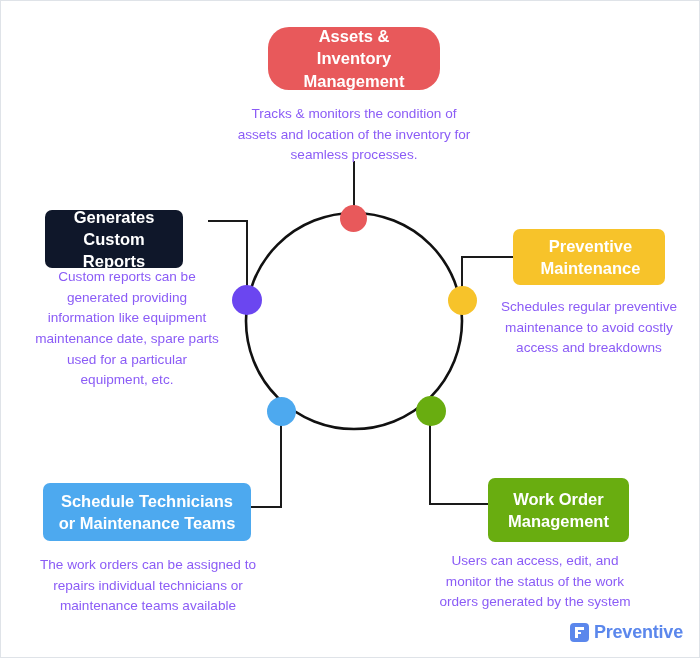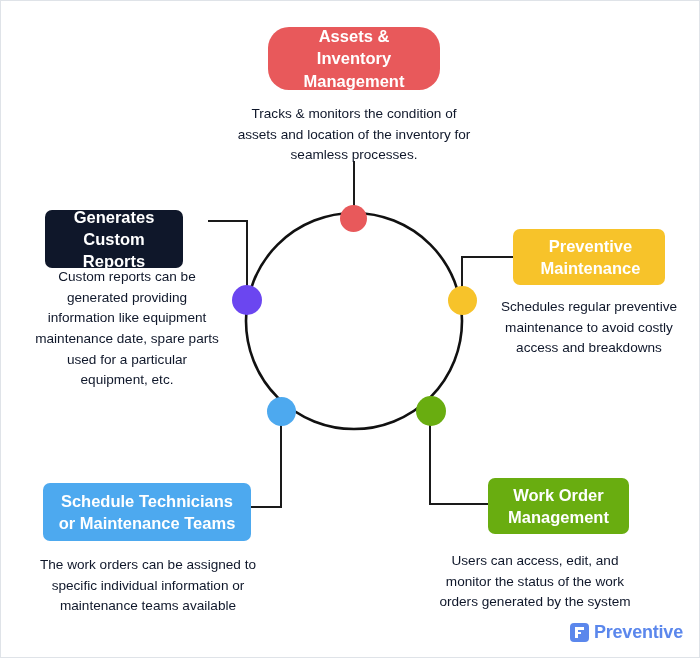--- a/index.html
+++ b/index.html
@@ -39,21 +39,21 @@
     align-items: center;
     justify-content: center;
     padding: 9px 14px;
     box-sizing: border-box;
     white-space: pre-line;
   }
 
   
   .desc {
     position: absolute;
-    color: #0f172a;
+    color: #8b5cf6;
     font-size: 13.6px;
     line-height: 1.52;
     text-align: center;
     white-space: pre-line;
   }
 
   
   .dot {
     position: absolute;
     border-radius: 50%;
@@ -151,24 +151,24 @@
 
   <div class="box" style="left:512px; top:228px; width:152px; height:56px; background:#f7c32a;padding-left:17px;">Preventive
 Maintenance</div>
   <div class="desc" style="left:484px; top:296px; width:208px;">Schedules regular preventive
 maintenance to avoid costly
 access and breakdowns</div>
 
   <div class="box" style="left:42px; top:482px; width:208px; height:58px; background:#4da9ef;">Schedule Technicians
 or Maintenance Teams</div>
   <div class="desc" style="left:18px; top:554px; width:258px;">The work orders can be assigned to
-specific individual information or
+repairs individual technicians or
 maintenance teams available</div>
 
-  <div class="box" style="left:487px; top:477px; width:141px; height:56px; background:#69ad10;">Work Order
+  <div class="box" style="left:487px; top:477px; width:141px; height:64px; background:#69ad10;">Work Order
 Management</div>
   <div class="desc" style="left:428px; top:550px; width:212px;">Users can access, edit, and
 monitor the status of the work
 orders generated by the system</div>
 
   <div id="logo">
     <span class="mark">
         <i></i>
       </span>
     <span class="word">Preventive</span>

